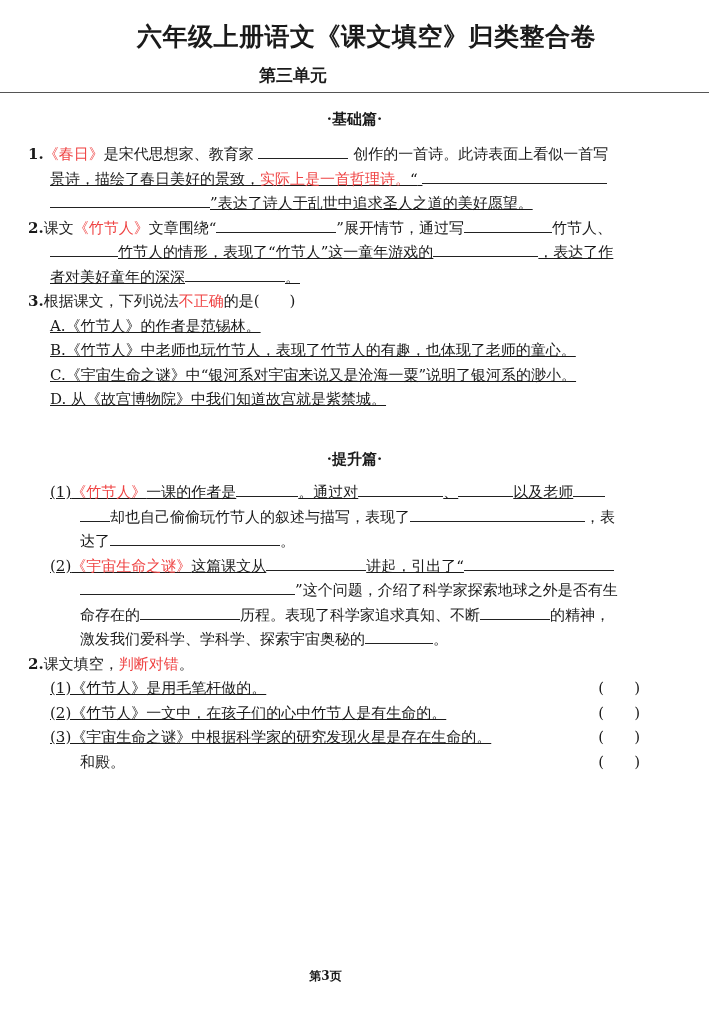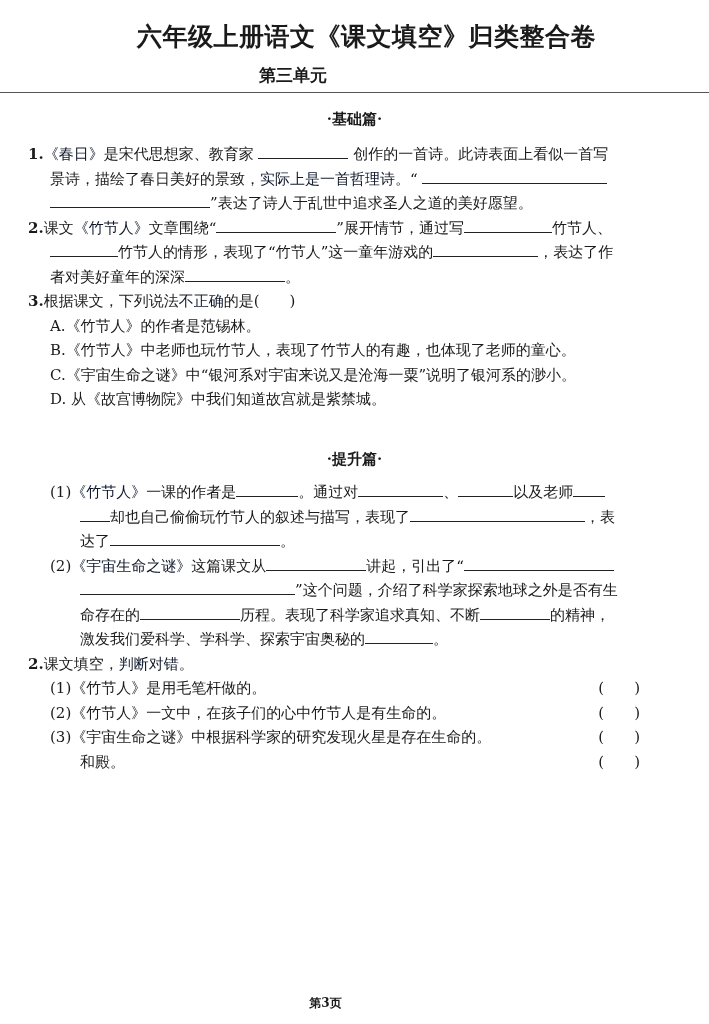--- a/index.html
+++ b/index.html
@@ -6,28 +6,28 @@
   body { width:709px; height:1024px; position:relative; overflow:hidden;
          font-family:"DejaVu Serif", "Liberation Serif", serif; color:#1a1a1a; }
   .title { position:absolute; top:20px; left:12px; width:709px; text-align:center;
            font-size:25px; font-weight:bold; letter-spacing:0.5px; }
   .subtitle { position:absolute; top:64px; left:0; width:586px; text-align:center;
               font-size:17px; font-weight:bold; }
   .rule { position:absolute; top:92px; left:0; width:709px; height:1px; background:#555; }
   .section { position:absolute; left:0; width:709px; text-align:center; font-size:15px; font-weight:bold; }
   .content { position:absolute; left:28px; width:650px; font-size:15px; line-height:24.5px; }
   .line { white-space:nowrap; height:24.5px; }
-  .ind1 { padding-left:22px; }
+  .ind1 { padding-left:22px;text-decoration:underline; }
   .ind2 { padding-left:52px; }
   .num { font-weight:bold; }
-  .pink { color:#0f172a; }
+  .pink { color:#ef4444; }
   .blank { display:inline-block; border-bottom:1px solid #222; height:16px; vertical-align:baseline; }
   .paren { position:absolute; right:38px; }
   .rel { position:relative; }
-  .footer { position:absolute; top:995px; left:0; width:651px; text-align:center; font-size:12px; font-weight:bold; }
+  .footer { position:absolute; top:968px; left:0; width:651px; text-align:center; font-size:12px; font-weight:bold; }
 </style>
 </head>
 <body>
 
 <div class="title">六年级上册语文《课文填空》归类整合卷</div>
 <div class="subtitle">第三单元</div>
 <div class="rule"></div>
 
 <div class="section" style="top:110px;">·基础篇·</div>
 

